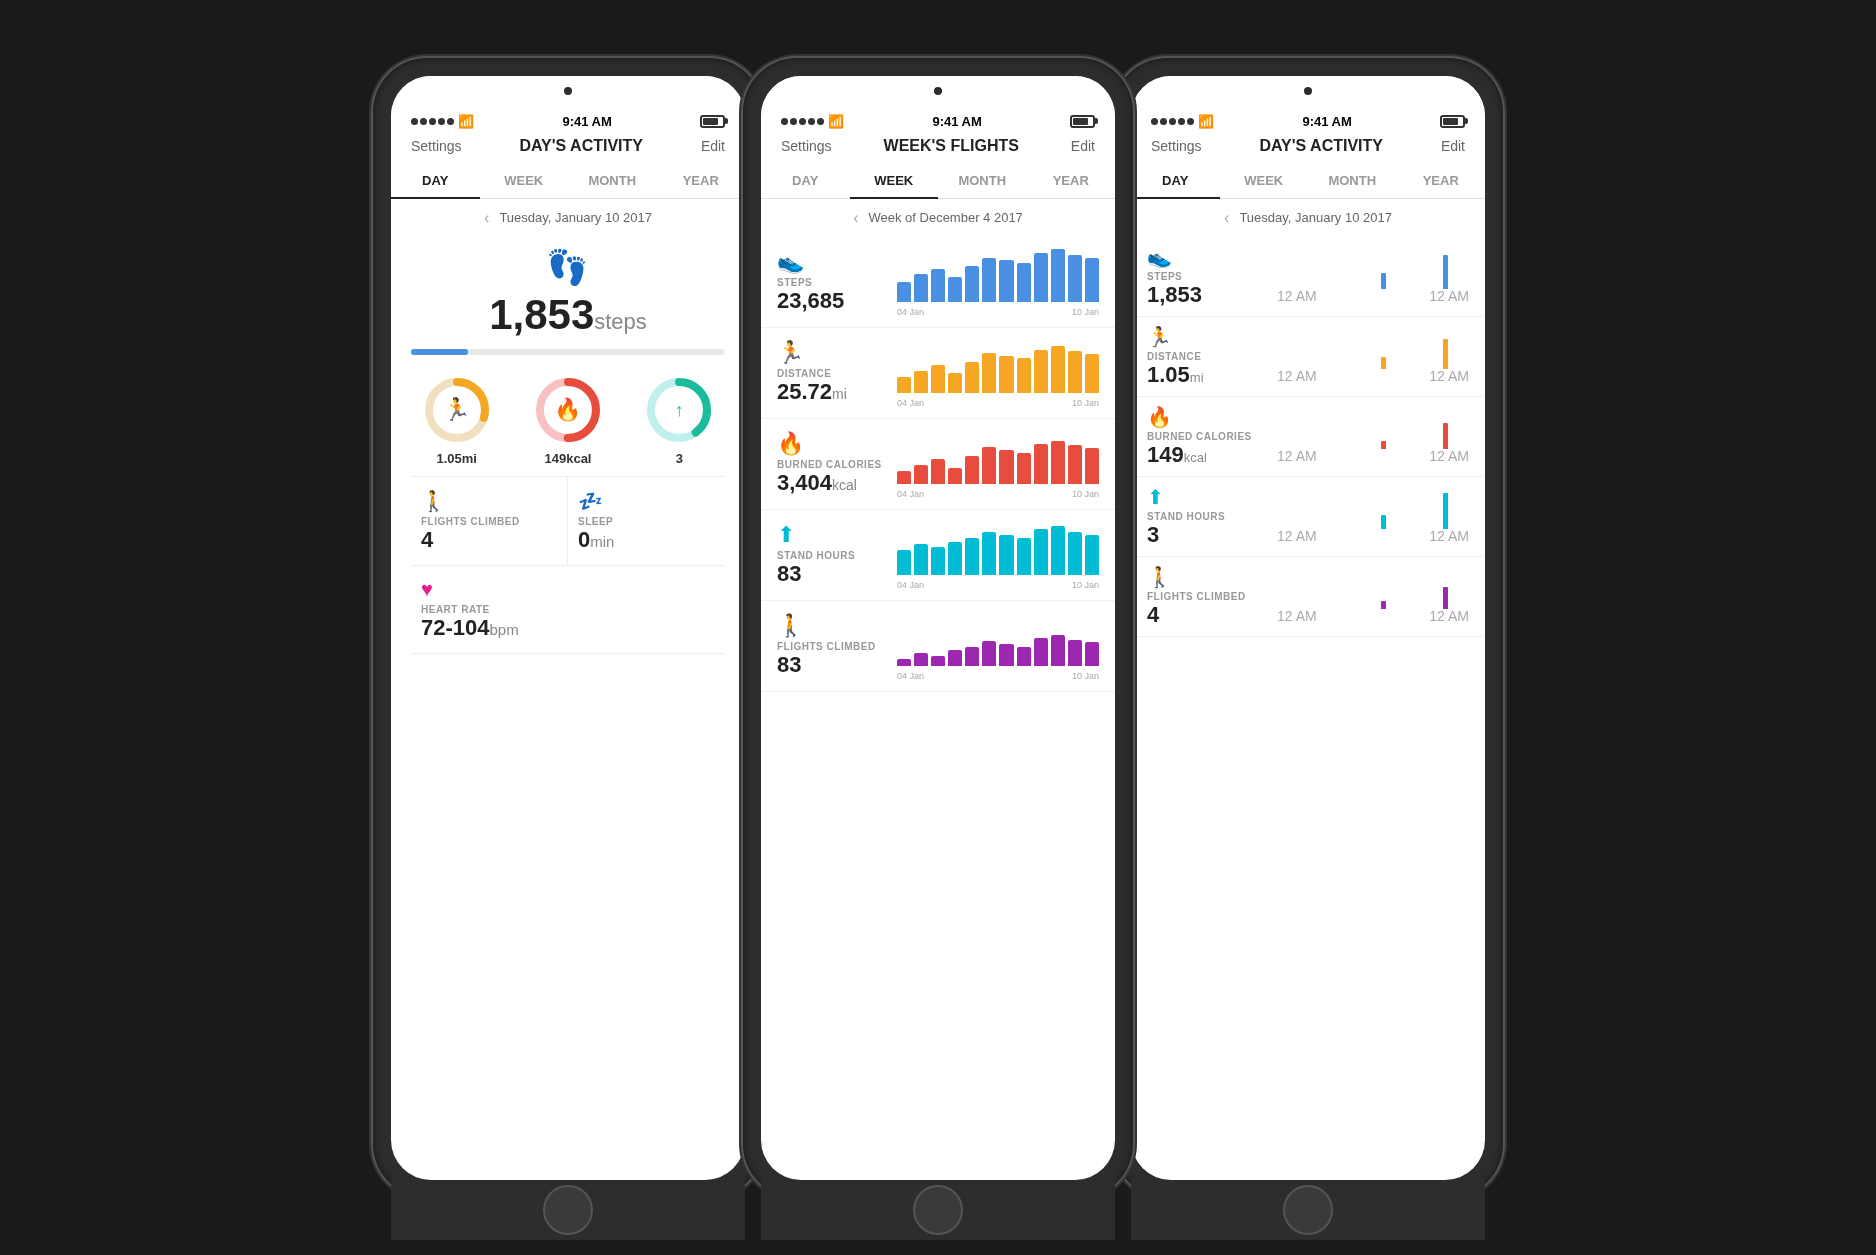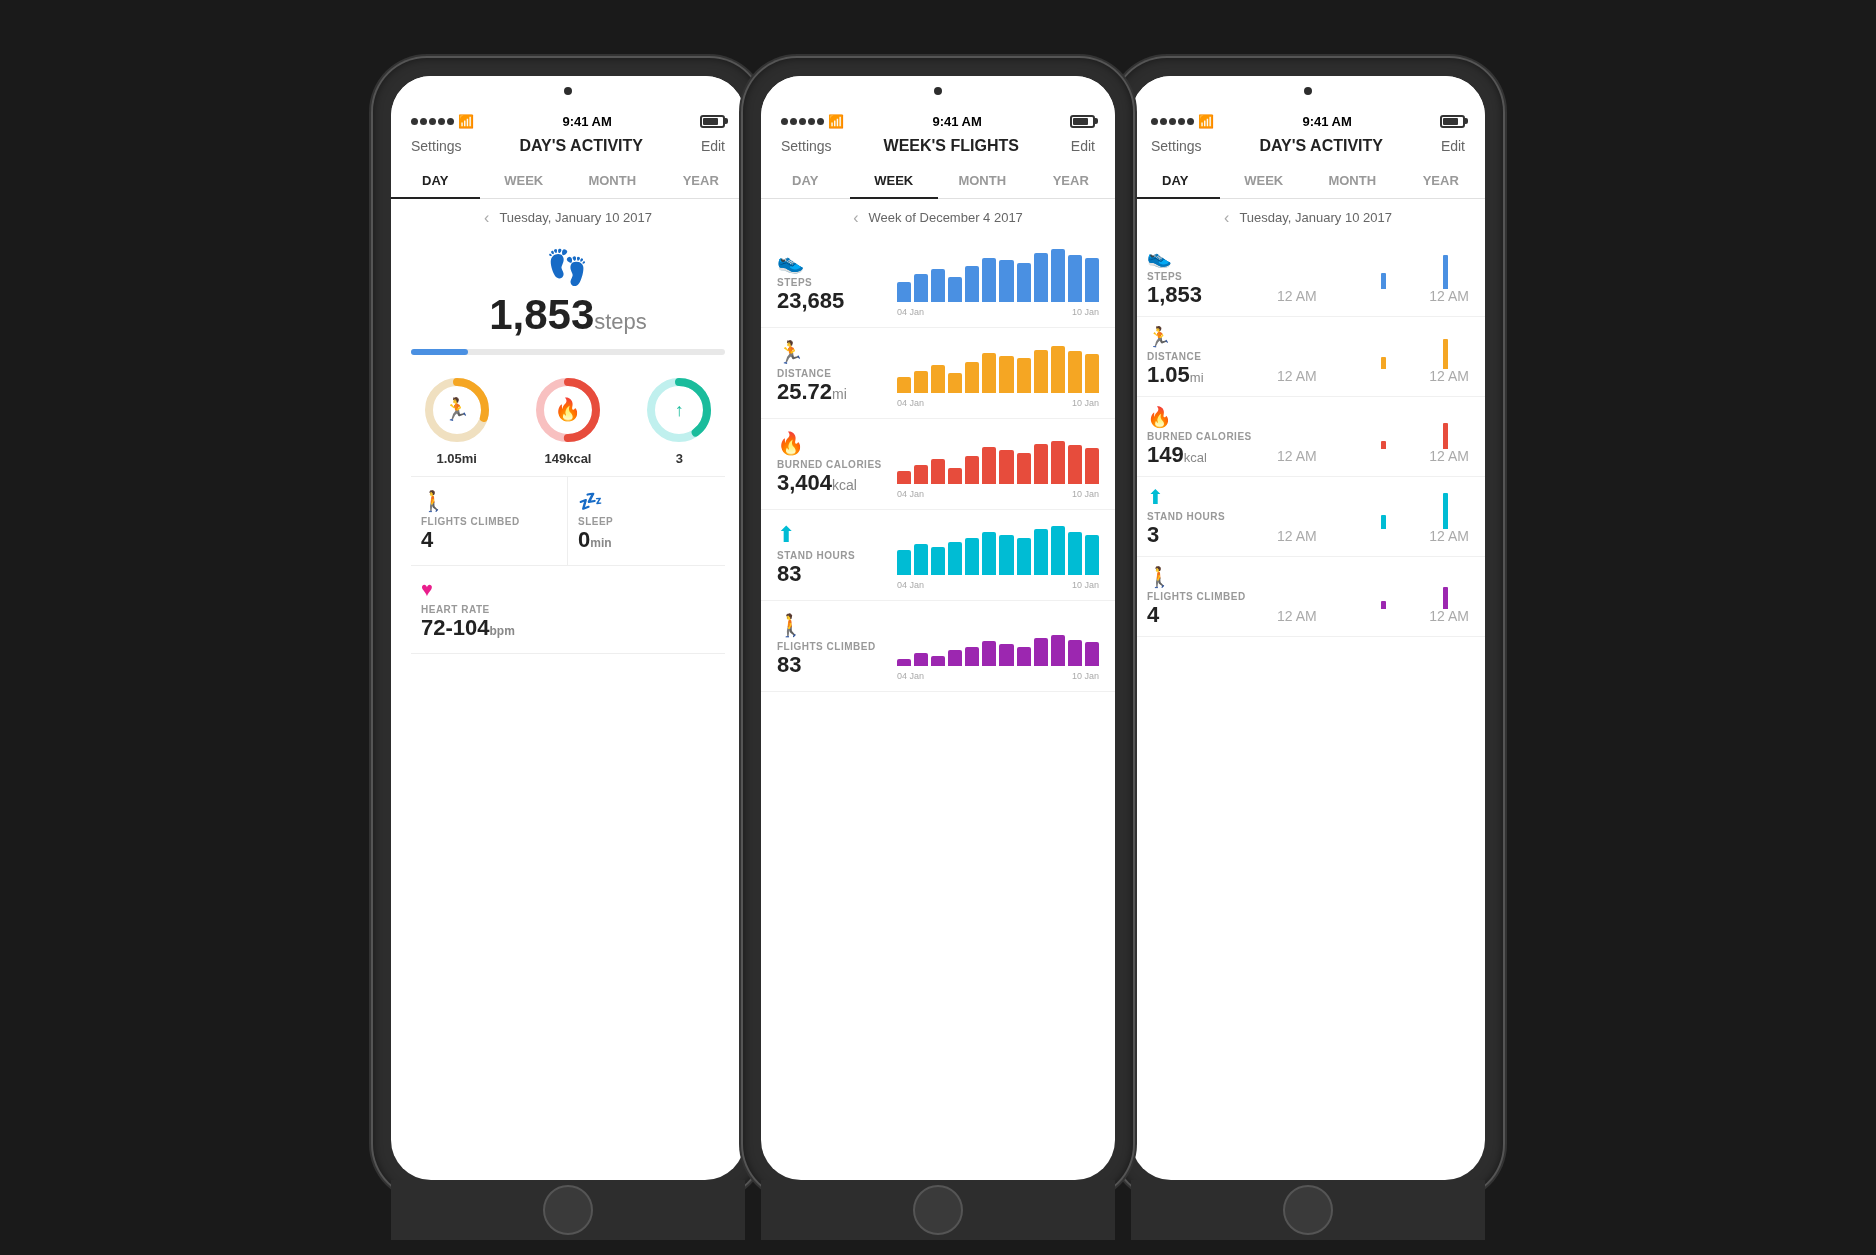--- a/index.html
+++ b/index.html
@@ -180,21 +180,21 @@
     }
     .stat-cell {
       padding: 12px 10px;
       border-right: 1px solid #eee;
       border-bottom: 1px solid #eee;
     }
     .stat-cell:nth-child(2n) { border-right: none; }
     .stat-icon { font-size: 20px; margin-bottom: 3px; }
     .stat-label { font-size: 10px; font-weight: 700; color: #999; letter-spacing: 0.5px; text-transform: uppercase; }
     .stat-value { font-size: 22px; font-weight: 700; color: #222; }
-    .stat-value span { font-size: 12px; font-weight: 700; color: #888; }
+    .stat-value span { font-size: 15px; font-weight: 400; color: #888; }
     
     .stat-cell-full {
       padding: 12px 10px;
       border-bottom: 1px solid #eee;
       grid-column: 1 / -1;
     }
     
     .week-list {
       flex: 1;
       overflow: hidden;

